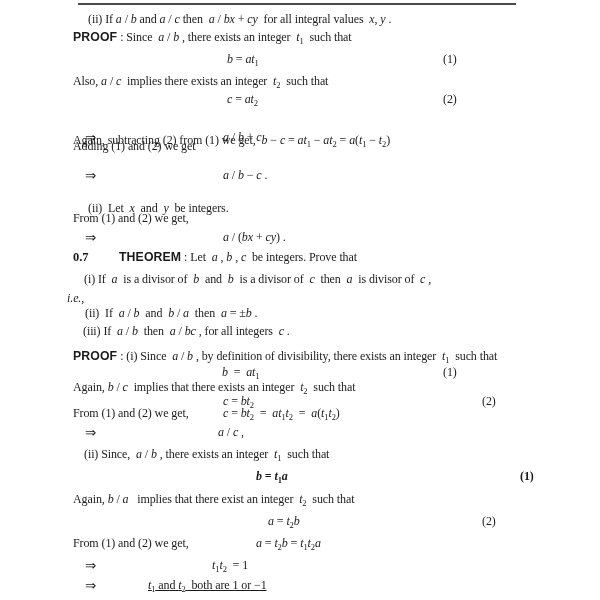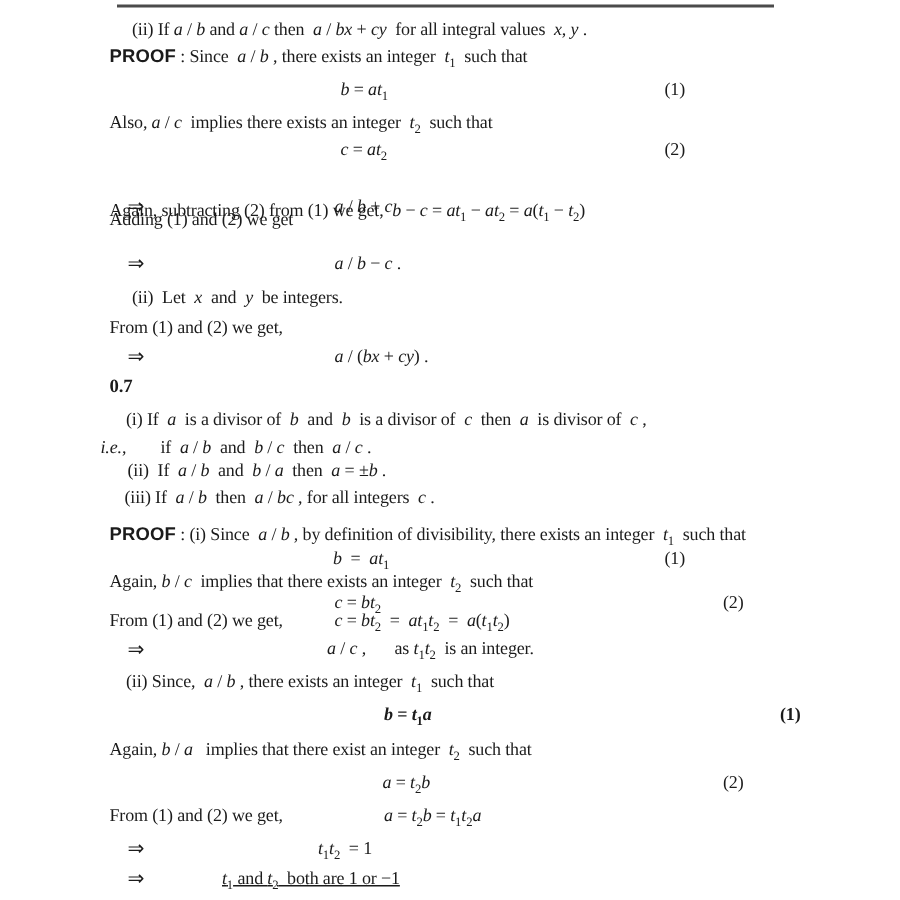--- a/index.html
+++ b/index.html
@@ -46,39 +46,39 @@
         <span class="seg arrow" style="left: 85px;">⇒</span>
         <span class="seg" style="left: 223px;"><i>a</i> / <i>b</i> + <i>c</i></span>
       </div>
       <div class="line" style="top: 132px;">
         <span class="seg" style="left: 73px;">Again, subtracting (2) from (1) we get,  <i>b</i> − <i>c</i> = <i>at</i><sub>1</sub> − <i>at</i><sub>2</sub> = <i>a</i>(<i>t</i><sub>1</sub> − <i>t</i><sub>2</sub>)</span>
       </div>
       <div class="line" style="top: 167px;">
         <span class="seg arrow" style="left: 85px;">⇒</span>
         <span class="seg" style="left: 223px;"><i>a</i> / <i>b</i> − <i>c</i> .</span>
       </div>
-      <div class="line" style="top: 190px;">
+      <div class="line" style="top: 200px;">
         <span class="seg" style="left: 88px;">(ii)  Let  <i>x</i>  and  <i>y</i>  be integers.</span>
       </div>
       <div class="line" style="top: 210px;">
         <span class="seg" style="left: 73px;">From (1) and (2) we get,</span>
       </div>
       <div class="line" style="top: 229px;">
         <span class="seg arrow" style="left: 85px;">⇒</span>
         <span class="seg" style="left: 223px;"><i>a</i> / (<i>bx</i> + <i>cy</i>) .</span>
       </div>
       <div class="line" style="top: 249px;">
         <span class="seg bnum" style="left: 73px;">0.7</span>
+        <span class="seg" style="left: 119px;"><span class="bsans">THEOREM</span> : Let  <i>a</i> , <i>b</i> , <i>c</i>  be integers. Prove that</span>
       </div>
       <div class="line" style="top: 271px;">
         <span class="seg" style="left: 84px;">(i) If  <i>a</i>  is a divisor of  <i>b</i>  and  <i>b</i>  is a divisor of  <i>c</i>  then  <i>a</i>  is divisor of  <i>c</i> ,</span>
       </div>
       <div class="line" style="top: 290px;">
         <span class="seg" style="left: 67px;"><i>i.e.</i>,</span>
-        <span class="seg" style="left: 107px;">if  <i>a</i> / <i>b</i>  and  <i>b</i> / <i>c</i>  then  <i>a</i> / <i>c</i> .</span>
       </div>
       <div class="line" style="top: 305px;">
         <span class="seg" style="left: 85px;">(ii)  If  <i>a</i> / <i>b</i>  and  <i>b</i> / <i>a</i>  then  <i>a</i> = ±<i>b</i> .</span>
       </div>
       <div class="line" style="top: 323px;">
         <span class="seg" style="left: 83px;">(iii) If  <i>a</i> / <i>b</i>  then  <i>a</i> / <i>bc</i> , for all integers  <i>c</i> .</span>
       </div>
       <div class="line" style="top: 348px;">
         <span class="seg" style="left: 73px;"><span class="bsans">PROOF</span> : (i) Since  <i>a</i> / <i>b</i> , by definition of divisibility, there exists an integer  <i>t</i><sub>1</sub>  such that</span>
       </div>
@@ -93,34 +93,33 @@
         <span class="seg" style="left: 223px;"><i>c</i> = <i>bt</i><sub>2</sub></span>
         <span class="seg" style="left: 482px;">(2)</span>
       </div>
       <div class="line" style="top: 405px;">
         <span class="seg" style="left: 73px;">From (1) and (2) we get,</span>
         <span class="seg" style="left: 223px;"><i>c</i> = <i>bt</i><sub>2</sub>  =  <i>at</i><sub>1</sub><i>t</i><sub>2</sub>  =  <i>a</i>(<i>t</i><sub>1</sub><i>t</i><sub>2</sub>)</span>
       </div>
       <div class="line" style="top: 424px;">
         <span class="seg arrow" style="left: 85px;">⇒</span>
         <span class="seg" style="left: 218px;"><i>a</i> / <i>c</i> ,</span>
-        <span class="seg" style="left: 263px;">as <i>t</i><sub>1</sub><i>t</i><sub>2</sub>  is an integer.</span>
       </div>
       <div class="line" style="top: 446px;">
         <span class="seg" style="left: 84px;">(ii) Since,  <i>a</i> / <i>b</i> , there exists an integer  <i>t</i><sub>1</sub>  such that</span>
       </div>
       <div class="line" style="top: 468px; font-weight: bold;">
         <span class="seg" style="left: 256px;"><i>b</i> = <i>t</i><sub>1</sub><i>a</i></span>
         <span class="seg" style="left: 520px;">(1)</span>
       </div>
       <div class="line" style="top: 491px;">
         <span class="seg" style="left: 73px;">Again, <i>b</i> / <i>a</i>   implies that there exist an integer  <i>t</i><sub>2</sub>  such that</span>
       </div>
       <div class="line" style="top: 513px;">
-        <span class="seg" style="left: 255px;"><i>a</i> = <i>t</i><sub>2</sub><i>b</i></span>
+        <span class="seg" style="left: 268px;"><i>a</i> = <i>t</i><sub>2</sub><i>b</i></span>
         <span class="seg" style="left: 482px;">(2)</span>
       </div>
       <div class="line" style="top: 535px;">
         <span class="seg" style="left: 73px;">From (1) and (2) we get,</span>
         <span class="seg" style="left: 256px;"><i>a</i> = <i>t</i><sub>2</sub><i>b</i> = <i>t</i><sub>1</sub><i>t</i><sub>2</sub><i>a</i></span>
       </div>
       <div class="line" style="top: 557px;">
         <span class="seg arrow" style="left: 85px;">⇒</span>
         <span class="seg" style="left: 212px;"><i>t</i><sub>1</sub><i>t</i><sub>2</sub>  = 1</span>
       </div>

